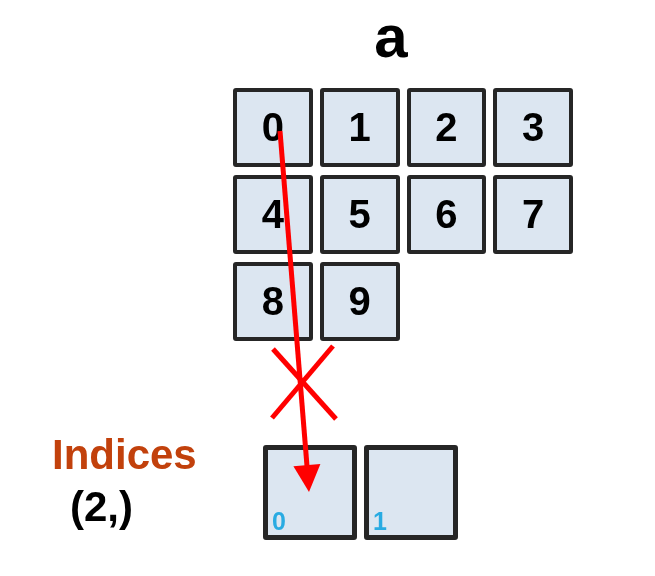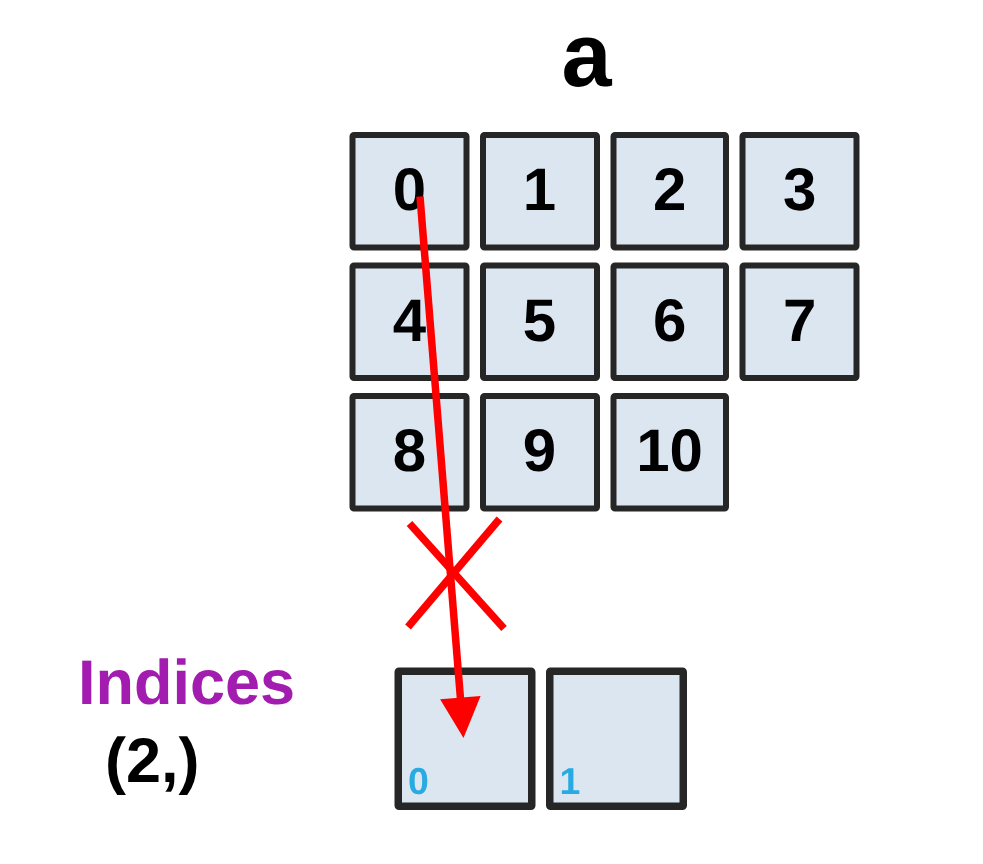--- a/index.html
+++ b/index.html
@@ -73,21 +73,21 @@
     font-weight: 700;
     color: #29abe2;
     line-height: 1;
   }
   .indices-caption {
     position: absolute;
     left: 52px;
     top: 434px;
     font-size: 42px;
     font-weight: 700;
-    color: #a21caf;
+    color: #c2410c;
     line-height: 1;
   }
   .indices-shape {
     position: absolute;
     left: 70px;
     top: 486px;
     font-size: 42px;
     font-weight: 700;
     color: #000000;
     line-height: 1;
@@ -133,23 +133,20 @@
       </div>
     <div class="cell">
         <span>7</span>
       </div>
     <div class="cell">
         <span>8</span>
       </div>
     <div class="cell">
         <span>9</span>
       </div>
-    <div class="cell">
-        <span>10</span>
-      </div>
   </div>
 
   <div class="indices-caption">Indices</div>
   <div class="indices-shape">(2,)</div>
 
   <div class="result-cell" id="result-cell-0">
     <span class="result-index-label">0</span>
   </div>
   <div class="result-cell" id="result-cell-1">
     <span class="result-index-label">1</span>

